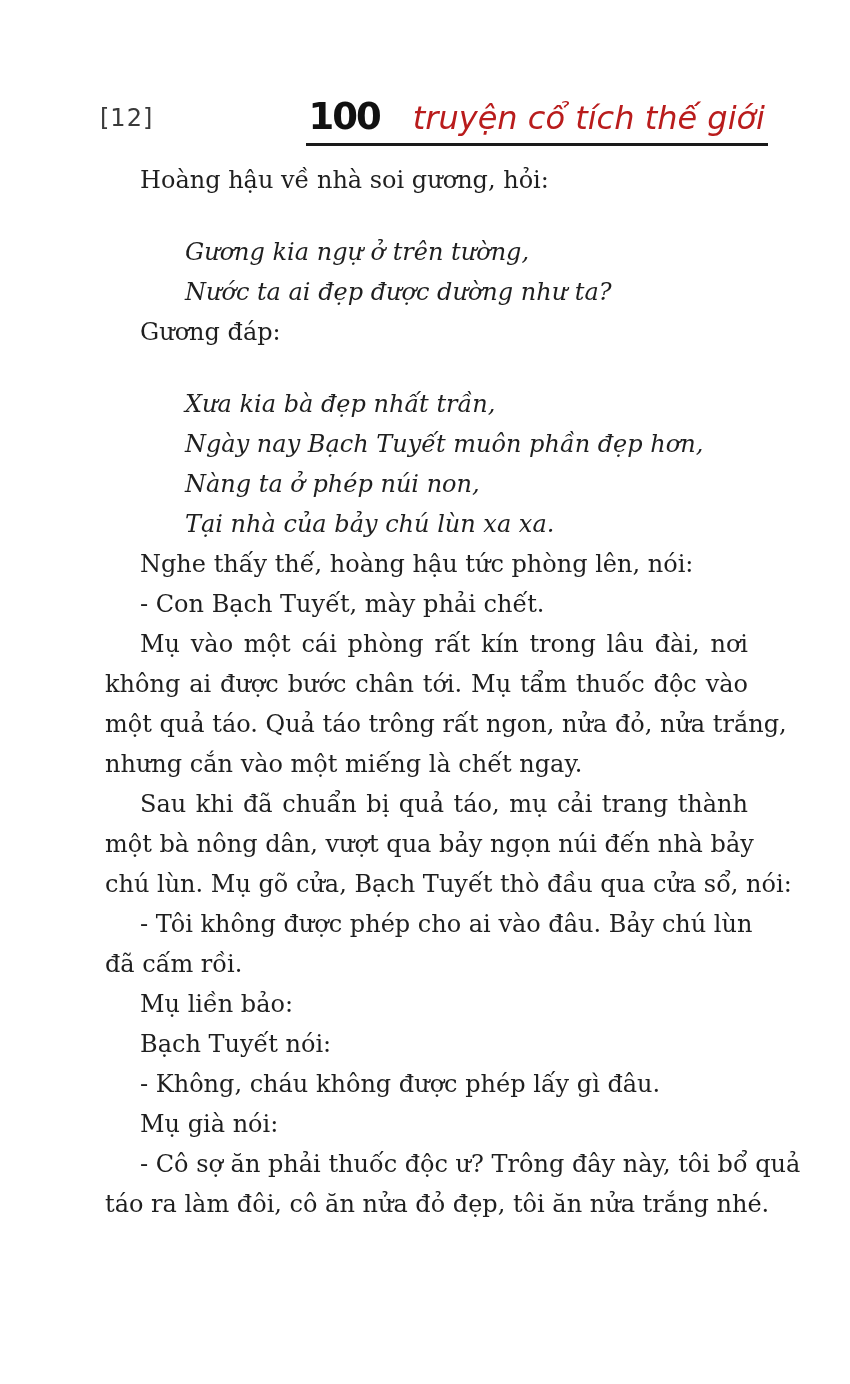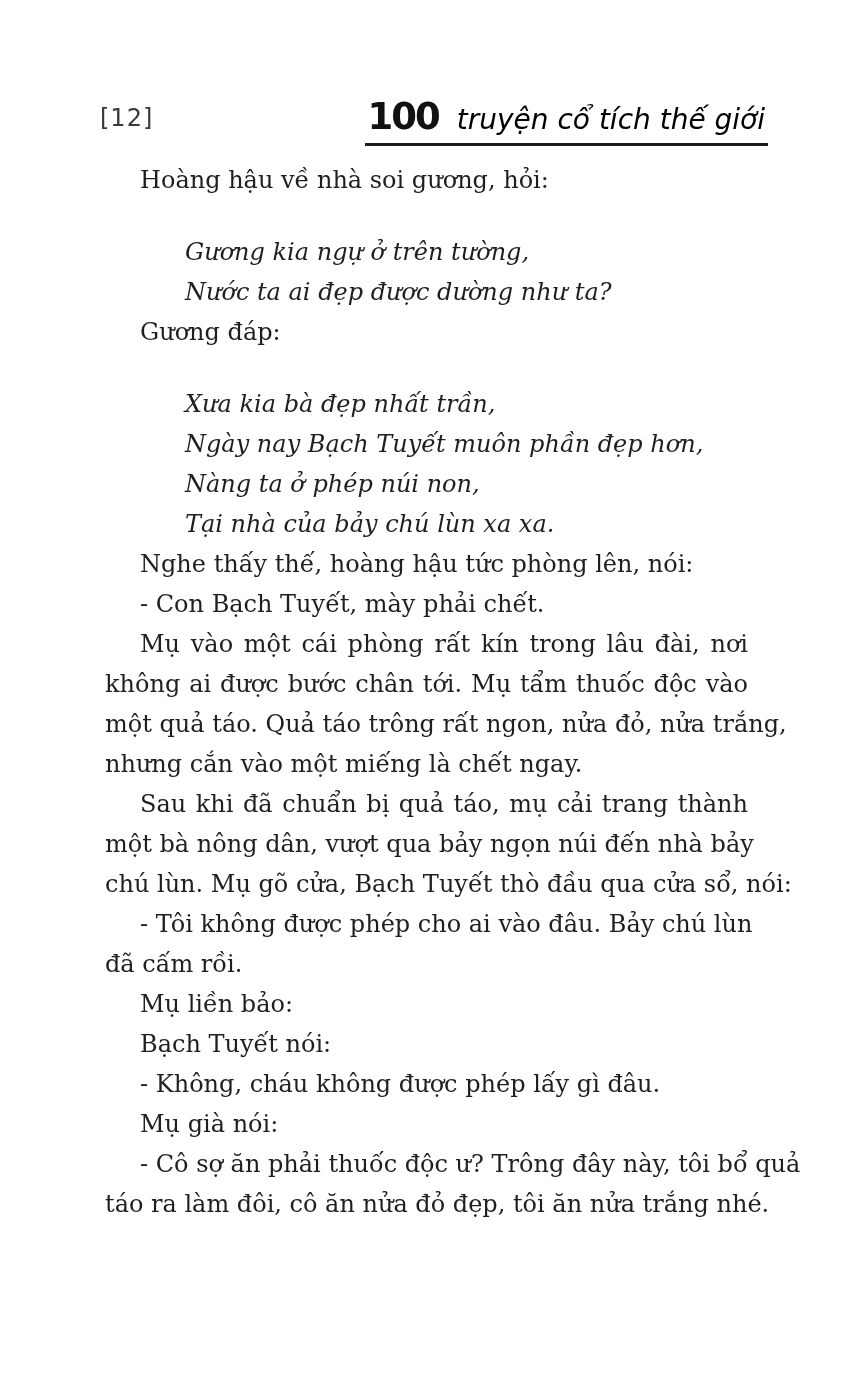--- a/index.html
+++ b/index.html
@@ -26,38 +26,39 @@
   .page-num {
     font-family: "DejaVu Sans", sans-serif;
     font-size: 24px;
     color: #3a3a3a;
     letter-spacing: 1px;
     margin-top: 6px;
   }
   .book-title {
     display: flex;
     align-items: baseline;
-    gap: 18px;
+    gap: 2px;
     border-bottom: 3px solid #1a1a1a;
     padding: 0 3px 8px 3px;
   }
   .t-num {
     font-family: "DejaVu Sans", sans-serif;
     font-weight: 800;
     font-size: 37px;
     line-height: 1;
     letter-spacing: -2px;
     color: #111111;
   }
   .t-text {
     font-family: "DejaVu Sans", sans-serif;
     font-style: italic;
-    font-size: 28px;
+    font-size: 32px;
     line-height: 1;
-    color: #000000;
+    color: #b91c1c;
+    margin-left: 31px;
   }
 
   
   .story {
     position: absolute;
     top: 160px;
     left: 105px;
     width: 643px;
     font-size: 24px;
     line-height: 40px;

